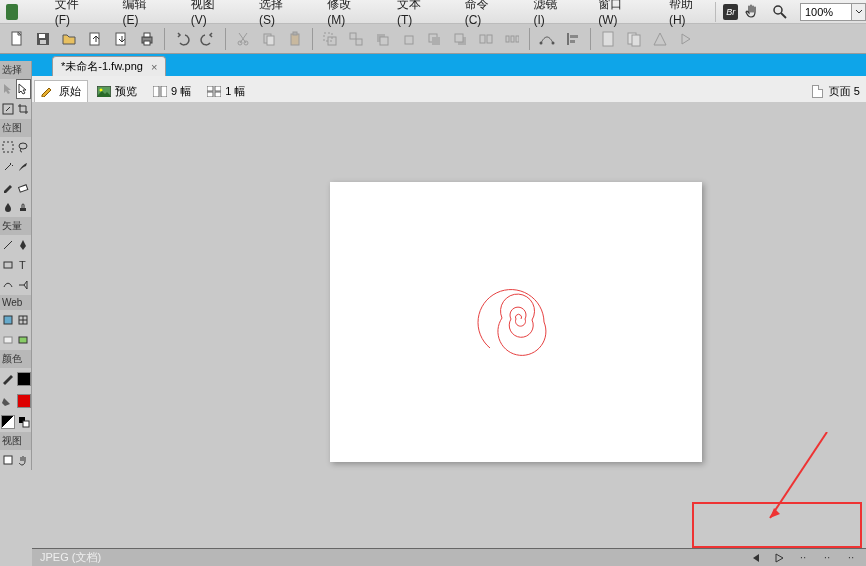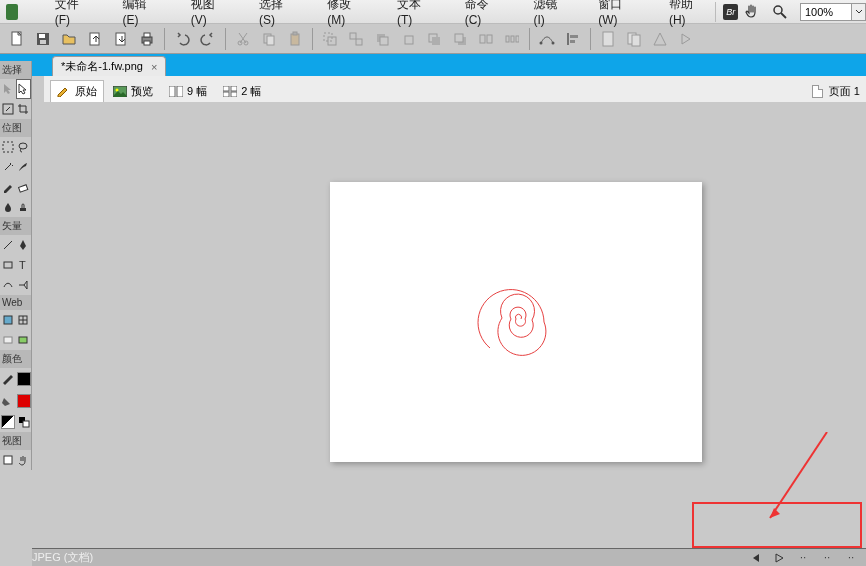--- a/index.html
+++ b/index.html
@@ -31,36 +31,36 @@
 .toolbox .section-label { font-size: 10px; color: #333; padding: 2px 2px; background: #b8b8b8; white-space: nowrap; overflow: hidden; }
 .toolbox .row { display: flex; }
 .toolbox .cell { width: 16px; height: 20px; display: flex; align-items: center; justify-content: center; border: 1px solid transparent; }
 .toolbox .cell.sel { background: #fff; border: 1px solid #666; }
 .toolbox .big-cell { width: 32px; height: 22px; display: flex; align-items: center; justify-content: center; }
 .swatch-black { width: 14px; height: 14px; background: #000; border: 1px solid #888; }
 .swatch-red { width: 14px; height: 14px; background: #d00; border: 1px solid #888; }
 .swatch-half { width: 14px; height: 14px; background: linear-gradient(135deg, #000 50%, #fff 50%); border: 1px solid #888; }
 
 
-.viewtabs { position: absolute; top: 76px; left: 44px; right: 0; height: 32px; background: #ededed; border-bottom: 1px solid #9a9a9a; display: flex; align-items: center; padding: 0 6px; }
+.viewtabs { position: absolute; top: 76px; left: 28px; right: 0; height: 32px; background: #ededed; border-bottom: 1px solid #9a9a9a; display: flex; align-items: center; padding: 0 6px; }
 .viewtabs .vt { display: flex; align-items: center; padding: 3px 6px; font-size: 11px; margin-right: 2px; border: 1px solid transparent; }
 .viewtabs .vt .ic { width: 14px; height: 11px; margin-right: 4px; }
 .viewtabs .vt.active { background: #fff; border: 1px solid #bbb; }
 .viewtabs .spacer { flex: 1; }
 .viewtabs .page-ind { display: flex; align-items: center; font-size: 11px; }
 .viewtabs .page-ic { width: 11px; height: 13px; border: 1px solid #999; background: #fff; margin-right: 6px; position: relative; }
 .viewtabs .page-ic:after { content:""; position:absolute; right:-1px; top:-1px; width:4px; height:4px; background:#ededed; border-left:1px solid #999; border-bottom:1px solid #999; }
 
 
 .canvas-area { position: absolute; top: 102px; left: 32px; right: 0; bottom: 18px; background: #c9c9c9; overflow: hidden; }
 .artboard { position: absolute; left: 298px; top: 80px; width: 372px; height: 280px; background: #fff; box-shadow: 2px 2px 6px rgba(0,0,0,0.3); }
 .spiral { position: absolute; left: 142px; top: 100px; }
 
 
-.statusbar { position: absolute; bottom: 0; left: 32px; right: 0; height: 18px; background: #b7b7b7; border-top: 1px solid #666; display: flex; align-items: center; font-size: 11px; color: #eee; }
+.statusbar { position: absolute; bottom: 0; left: 32px; right: 0; height: 18px; background: #b7b7b7; border-top: 1px solid #666; display: flex; align-items: center; font-size: 11px; color: #eee; padding-left: 8px; }
 .statusbar .right { margin-left: auto; display: flex; align-items: center; gap: 10px; padding-right: 8px; color: #333; }
 .statusbar .pb-btn { width: 14px; height: 14px; display:flex; align-items:center; justify-content:center; }
 
 
 .anno-arrow { position: absolute; pointer-events: none; }
 .anno-rect { position: absolute; border: 2px solid #e33; pointer-events: none; }
 
 svg { display: block; }
 </style>
 </head>
@@ -295,26 +295,26 @@
   </div>
   <div class="vt">
     <div class="ic">
         <svg width="14" height="11">
           <rect x="0" y="0" width="6" height="5" fill="#fff" stroke="#666"></rect>
           <rect x="8" y="0" width="6" height="5" fill="#fff" stroke="#666"></rect>
           <rect x="0" y="6" width="6" height="5" fill="#fff" stroke="#666"></rect>
           <rect x="8" y="6" width="6" height="5" fill="#fff" stroke="#666"></rect>
         </svg>
       </div>
-    <span>2 幅</span>
+    <span>1 幅</span>
   </div>
   <div class="spacer"></div>
   <div class="page-ind">
     <div class="page-ic"></div>
-    <span>页面 1</span>
+    <span>页面 5</span>
   </div>
 </div>
 
 <div class="toolbox">
   <div class="section-label">选择</div>
   <div class="row">
     <div class="cell" style="opacity:.3">
         <svg width="10" height="12">
           <path d="M1 1l0 9 2-2 2 3 2-1-2-3h3z" fill="#333"></path>
         </svg>

